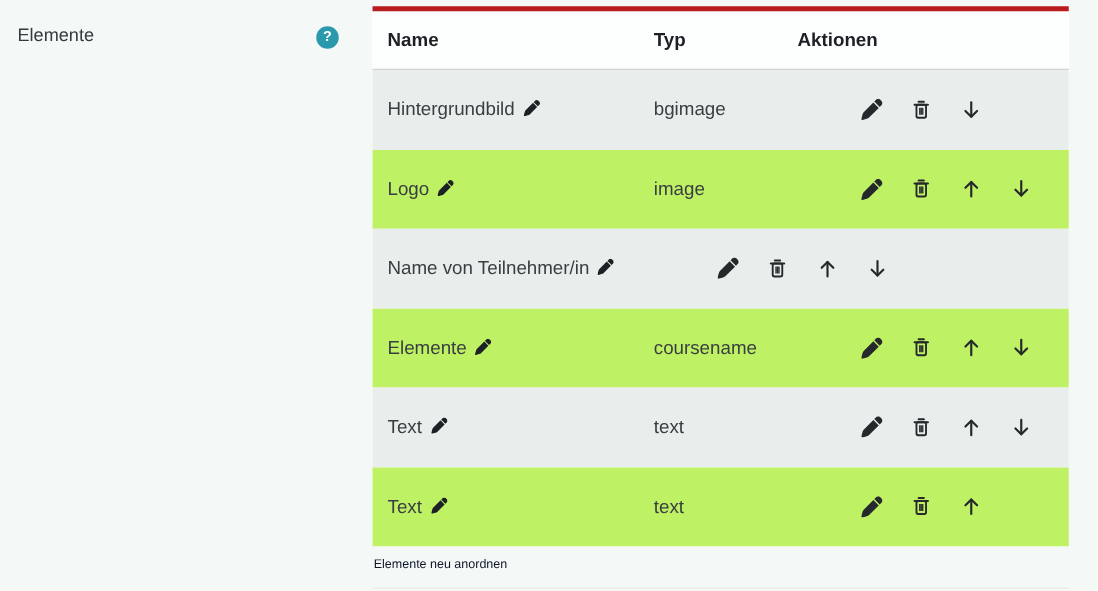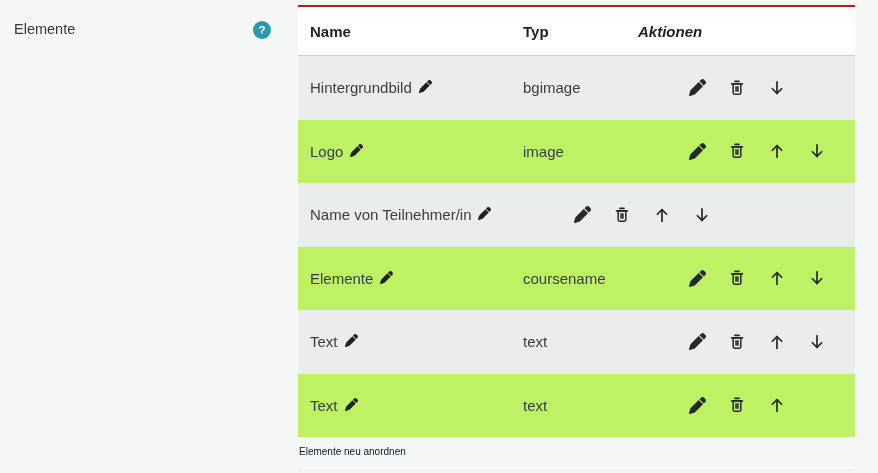--- a/index.html
+++ b/index.html
@@ -29,34 +29,34 @@
 
   
   .table{
     position:absolute;left:298px;top:5px;width:557px;
     background:#ffffff;
   }
   .thead{
     display:flex;align-items:center;
     height:51px;
     background:#fdfefe;
-    border-top:2px solid #b91c1c;
+    border-top:4px solid #b91c1c;
     border-bottom:1px solid #ccd2d5;
     font-weight:bold;font-size:15px;color:#1d2125;
   }
   .tr{
     display:flex;align-items:center;
     height:63.5px;
     background:#bef264;
     font-size:15px;color:#3a3e42;
   }
   .tr.stripe{background:#e9eeec;justify-content:flex-end;}
   .col-name{width:225px;padding-left:12px;display:flex;align-items:center;}
   .col-typ{width:115px;}
-  .col-actions{flex:1;display:flex;align-items:center;font-style:italic;}
+  .col-actions{flex:1;display:flex;align-items:center;}
   .td.col-actions{padding-left:50px;}
   .inline-edit{
     margin-left:7px;margin-top:-2px;
     color:#1d2125;display:inline-flex;cursor:pointer;
   }
   .act{
     width:18px;margin-right:22px;
     color:#26292b;display:inline-flex;justify-content:center;
     cursor:pointer;
   }

